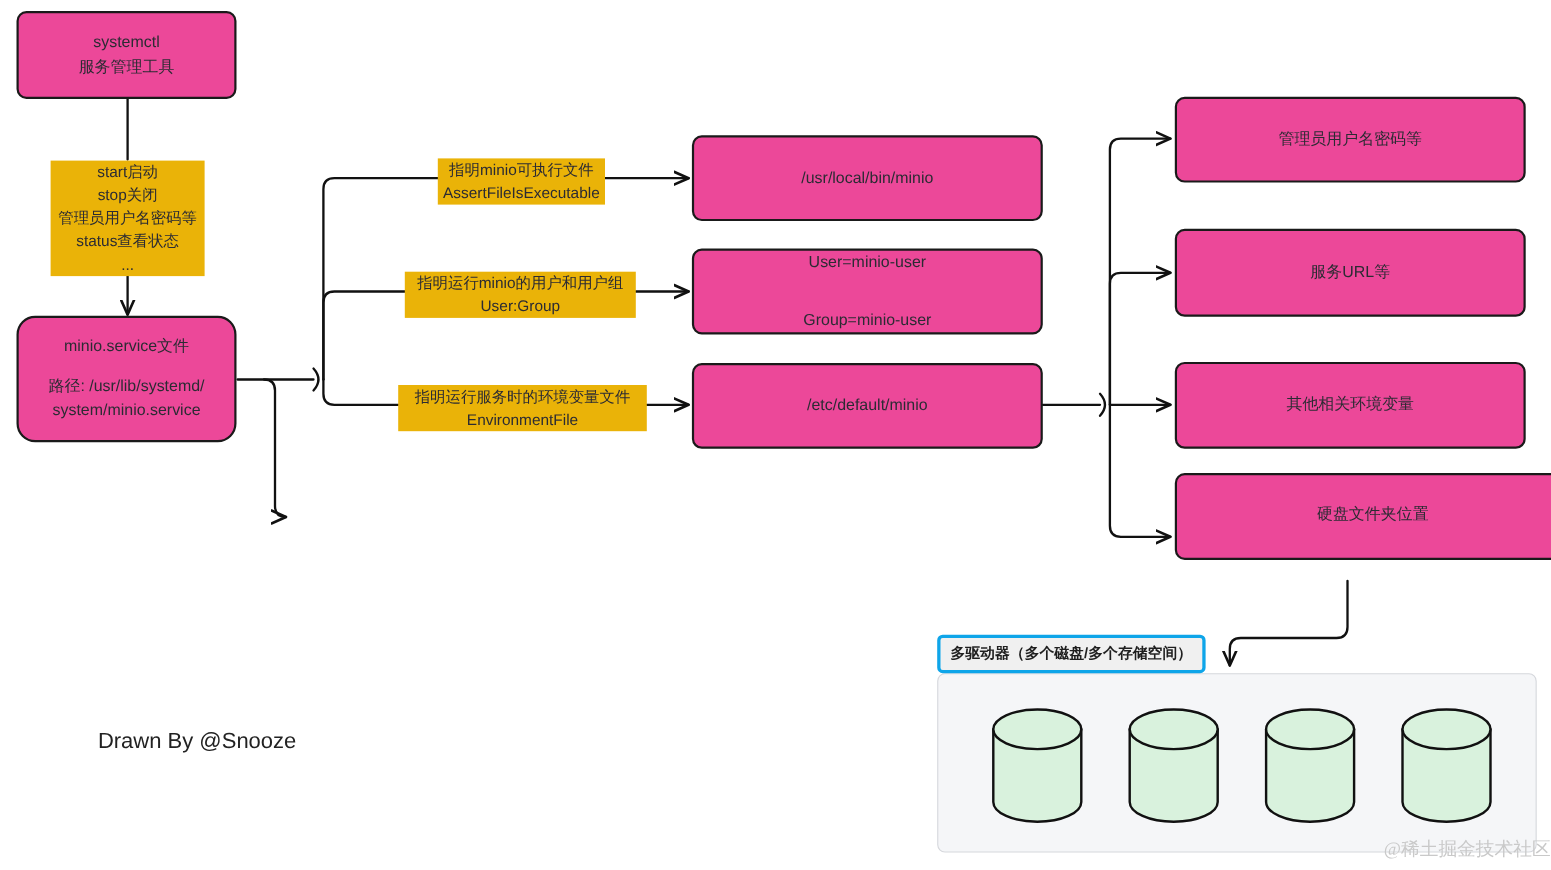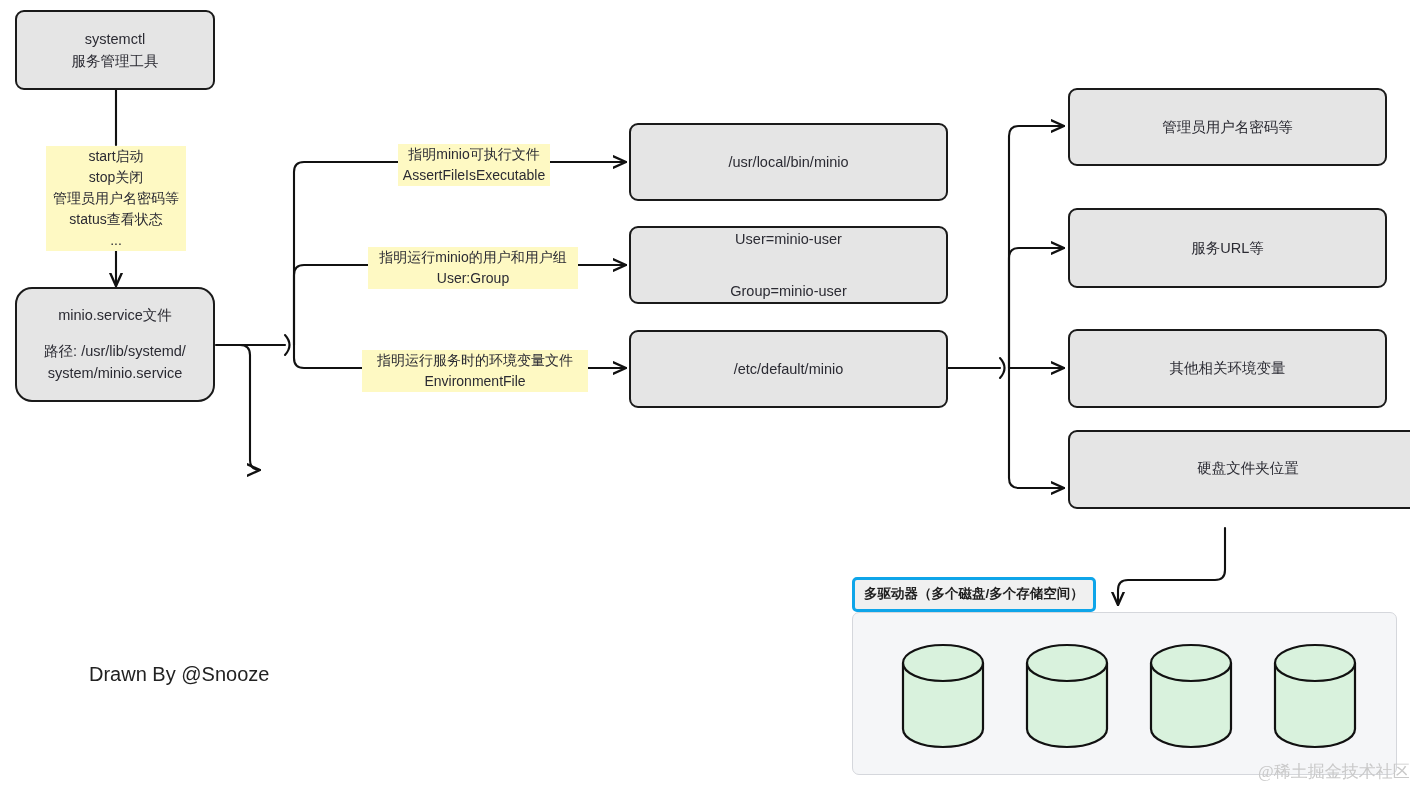--- a/index.html
+++ b/index.html
@@ -22,21 +22,21 @@
     position: absolute;
     left: 0;
     top: 0;
     width: 1410px;
     height: 791px;
     pointer-events: none;
   }
   .node {
     position: absolute;
     box-sizing: border-box;
-    background: #e5e5e5;
+    background: #ec4899;
     border: 2px solid #1a1a1a;
     border-radius: 9px;
     display: flex;
     flex-direction: column;
     align-items: center;
     justify-content: center;
     color: #2b2b33;
     font-size: 14.5px;
     line-height: 1.55;
     text-align: center;
@@ -45,21 +45,21 @@
   .node .ln { display: block; white-space: nowrap; }
   .node .ln.gap { margin-top: 13px; }
 
   .edge-label {
     position: absolute;
     text-align: center;
     color: #2b2b33;
     font-size: 14px;
     line-height: 1.5;
     white-space: nowrap;
-    background: #fef9c3;
+    background: #eab308;
     z-index: 4;
   }
   .edge-label .ln { display: block; }
 
   .stack-label {
     position: absolute;
     box-sizing: border-box;
     background: #f0f0f0;
     border: 3px solid #0ea5e9;
     border-radius: 5px;

